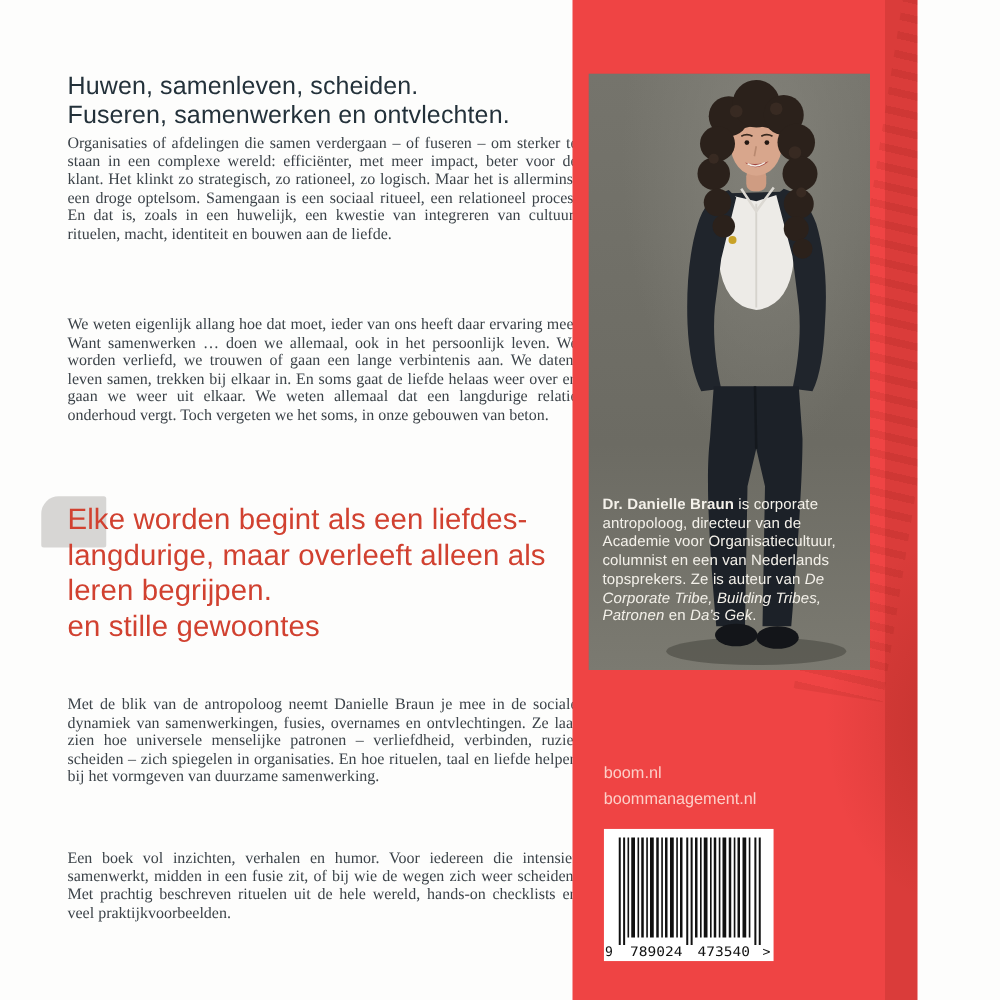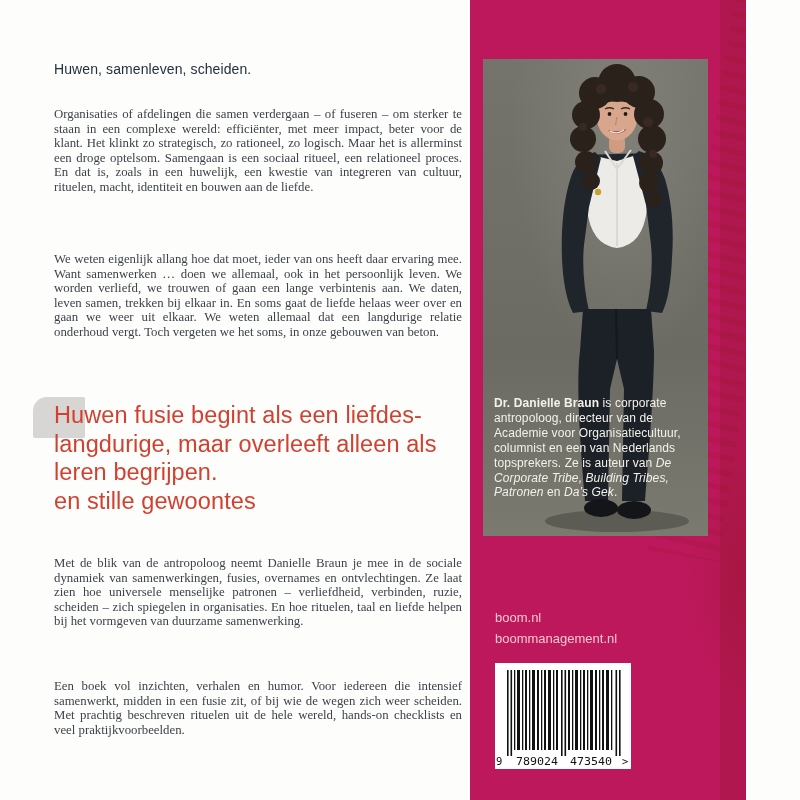--- a/index.html
+++ b/index.html
@@ -1,36 +1,36 @@
 <!DOCTYPE html>
 <html><head>
 <meta charset="utf-8">
 <style>
   html,body{margin:0;padding:0;background:#fefefe;}
   .page{position:relative;width:800px;height:800px;background:#fdfdfc;overflow:hidden;
         font-family:"Liberation Sans",sans-serif;}
   
   .left-col{position:absolute;left:0;top:0;width:470px;height:800px;}
-  .heading{position:absolute;left:54px;top:58px;margin:0;font-size:14px;line-height:23px;
+  .heading{position:absolute;left:54px;top:58px;margin:0;font-size:20px;line-height:23px;
            font-weight:500;color:#23313a;letter-spacing:.1px;}
   .heading span{display:block;white-space:nowrap;}
   .body-par{position:absolute;left:54px;width:408px;margin:0;text-align:justify;
             font-family:Liberation Serif, serif;font-size:12.8px;line-height:14.6px;color:#3c4349;}
   .p1{top:107px;}
   .p2{top:252px;}
   .p3{top:556px;}
   .p4{top:679px;}
   .quote-wrap{position:absolute;left:33px;top:395px;width:430px;height:150px;}
   .quote-mark{position:absolute;left:0;top:2px;width:52px;height:41px;background:#d7d6d4;
               border-radius:14px 2px 2px 2px;}
   .quote-text{position:absolute;left:21px;top:6px;font-size:23.5px;line-height:28.5px;
               font-weight:500;color:#d14130;letter-spacing:.1px;}
   .quote-text span{display:block;white-space:nowrap;}
   
-  .red-strip{position:absolute;left:470px;top:0;width:276px;height:800px;background:#be185d;overflow:hidden;}
+  .red-strip{position:absolute;left:458px;top:0;width:276px;height:800px;background:#ef4444;overflow:hidden;}
   .tex-band{position:absolute;left:225px;top:-60px;width:72px;height:620px;
             background:repeating-linear-gradient(4deg, rgba(120,20,8,.20) 0 6px, rgba(120,20,8,0) 6px 15px);
             transform:rotate(9deg);opacity:.55;}
   .tex-edge{position:absolute;right:0;top:0;width:26px;height:100%;background:rgba(110,18,6,.16);}
   .tex-blob{position:absolute;left:150px;top:430px;width:260px;height:330px;border-radius:40px;
             background:radial-gradient(closest-side at 60% 45%, rgba(120,20,8,.22), rgba(120,20,8,0));}
   .photo{position:absolute;left:13px;top:59px;width:225px;height:477px;margin:0;background:#73726a;}
   .photo svg{display:block;width:100%;height:100%;}
   .bio{position:absolute;left:24px;top:396px;width:210px;color:#f4f1ea;font-size:12px;
        line-height:14.9px;font-weight:400;letter-spacing:.1px;}
@@ -43,29 +43,30 @@
   .barcode svg{display:block;width:136px;height:106px;}
 </style>
 </head>
 <body>
 
 <div class="page">
 
   <main class="left-col">
     <h1 class="heading">
       <span>Huwen, samenleven, scheiden.</span>
+      <span>Fuseren, samenwerken en ontvlechten.</span>
     </h1>
 
     <p class="body-par p1">Organisaties of afdelingen die samen verdergaan – of fuseren – om sterker te staan in een complexe wereld: efficiënter, met meer impact, beter voor de klant. Het klinkt zo strategisch, zo rationeel, zo logisch. Maar het is allerminst een droge optelsom. Samengaan is een sociaal ritueel, een relationeel proces. En dat is, zoals in een huwelijk, een kwestie van integreren van cultuur, rituelen, macht, identiteit en bouwen aan de liefde.</p>
     <p class="body-par p2">We weten eigenlijk allang hoe dat moet, ieder van ons heeft daar ervaring mee. Want samenwerken … doen we allemaal, ook in het persoonlijk leven. We worden verliefd, we trouwen of gaan een lange verbintenis aan. We daten, leven samen, trekken bij elkaar in. En soms gaat de liefde helaas weer over en gaan we weer uit elkaar. We weten allemaal dat een langdurige relatie onderhoud vergt. Toch vergeten we het soms, in onze gebouwen van beton.</p>
 
     <div class="quote-wrap">
       <div class="quote-mark"></div>
       <div class="quote-text">
-        <span>Huwen fusie begint als een liefdes-</span>
+        <span>Elke worden begint als een liefdes-</span>
         <span>langdurige, maar overleeft alleen als</span>
         <span>leren begrijpen.</span>
         <span>en stille gewoontes</span>
       </div>
     </div>
 
     <p class="body-par p3">Met de blik van de antropoloog neemt Danielle Braun je mee in de sociale dynamiek van samenwerkingen, fusies, overnames en ontvlechtingen. Ze laat zien hoe universele menselijke patronen – verliefdheid, verbinden, ruzie, scheiden – zich spiegelen in organisaties. En hoe rituelen, taal en liefde helpen bij het vormgeven van duurzame samenwerking.</p>
     <p class="body-par p4">Een boek vol inzichten, verhalen en humor. Voor iedereen die intensief samenwerkt, midden in een fusie zit, of bij wie de wegen zich weer scheiden. Met prachtig beschreven rituelen uit de hele wereld, hands-on checklists en veel praktijkvoorbeelden.</p>
   </main>
 

